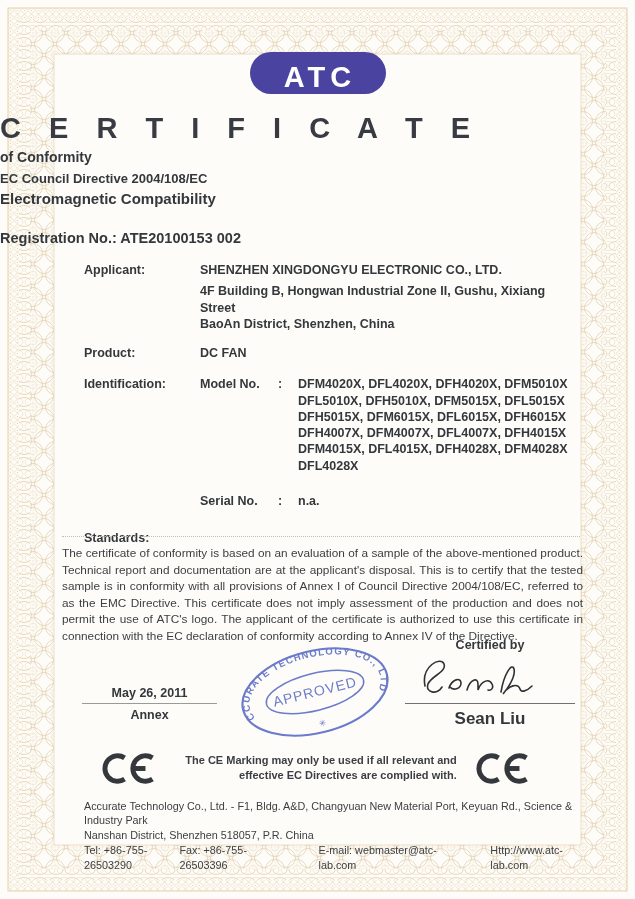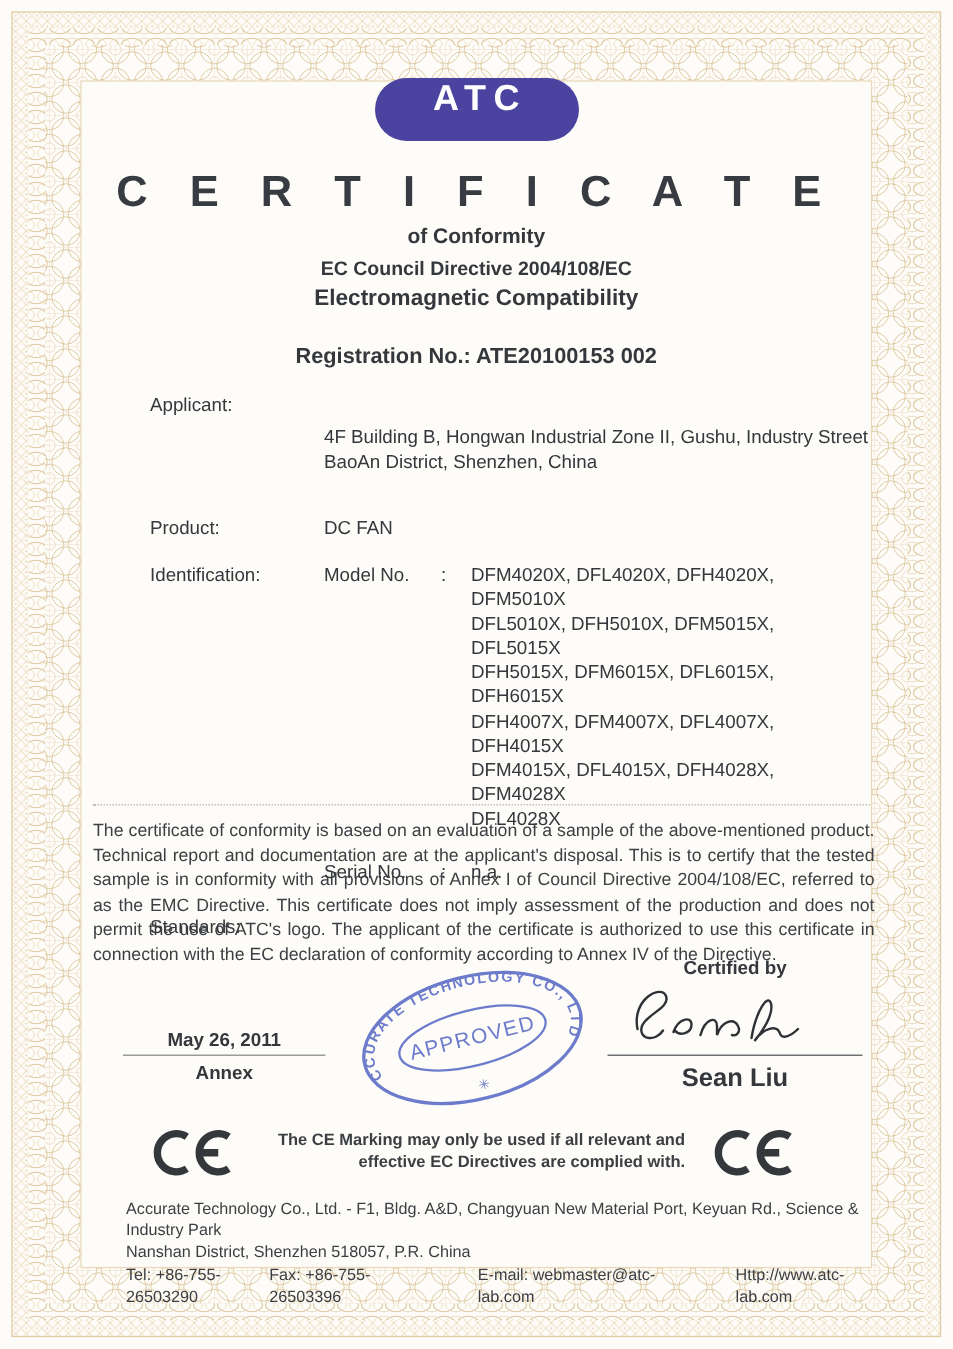--- a/index.html
+++ b/index.html
@@ -10,44 +10,44 @@
     color:#34383c;
     -webkit-font-smoothing:antialiased;
   }
   .page{
     position:relative;width:635px;height:899px;
     background:#fdfcf8;overflow:hidden;
   }
   .border-frame{position:absolute;left:0;top:0;}
 
   .abs{position:absolute;}
-  .center{text-align:center;width:100%;}
+  .center{text-align:left;width:100%;}
 
   .logo{
     position:absolute;top:52px;left:50%;transform:translateX(-50%);
     width:136px;height:42px;border-radius:21px;
     background:#4a43a0;
-    color:#ffffff;font-weight:bold;font-size:24px;letter-spacing:5px;
-    display:flex;align-items:flex-start;justify-content:center;
+    color:#ffffff;font-weight:bold;font-size:29px;letter-spacing:5px;
+    display:flex;align-items:flex-end;justify-content:center;
     padding-left:5px;box-sizing:border-box;
   }
   .title{top:112px;font-size:29px;font-weight:bold;letter-spacing:10px;color:#383c42;}
   .subtitle{top:149px;font-size:14px;font-weight:bold;}
   .directive1{top:171px;font-size:13px;font-weight:bold;}
   .directive2{top:190px;font-size:15px;font-weight:bold;}
   .registration{top:230px;font-size:14.5px;font-weight:bold;}
 
-  .details{position:absolute;top:262px;left:100px;right:56px;font-size:12.5px;font-weight:normal;line-height:1.3;}
+  .details{position:absolute;top:262px;left:84px;right:56px;font-size:12.5px;font-weight:bold;line-height:1.3;}
   .row{display:flex;}
   .lbl{width:116px;flex:none;}
   .val{flex:1;}
   .sublbl{width:78px;flex:none;}
   .coln{width:20px;flex:none;}
   .addr{margin-top:5px;}
-  .row-product{margin-top:28px;align-items:center;}
+  .row-product{margin-top:13px;align-items:center;}
   .row-ident{margin-top:15px;}
   .row-serial{margin-top:19px;}
   .row-standards{margin-top:21px;}
   .std-line{margin-top:9px;}
   .std-line:first-child{margin-top:0;}
 
   .divider{position:absolute;top:536px;left:62px;right:55px;border-top:1px dotted #c3bfb8;}
   .paragraph{
     position:absolute;top:545px;left:62px;right:52px;
     font-size:11.8px;line-height:1.4;text-align:justify;color:#3b3e42;
@@ -120,25 +120,26 @@
   </div>
   <div class="abs center title">C E R T I F I C A T E</div>
   <div class="abs center subtitle">of Conformity</div>
   <div class="abs center directive1">EC Council Directive 2004/108/EC</div>
   <div class="abs center directive2">Electromagnetic Compatibility</div>
   <div class="abs center registration">Registration No.: ATE20100153 002</div>
 
   <div class="details">
     <div class="row">
       <div class="lbl">Applicant:</div>
+      <div class="val">SHENZHEN XINGDONGYU ELECTRONIC CO., LTD.</div>
     </div>
     <div class="row addr">
       <div class="lbl"></div>
       <div class="val">
-        <div>4F Building B, Hongwan Industrial Zone II, Gushu, Industry Street</div>
+        <div>4F Building B, Hongwan Industrial Zone II, Gushu, Xixiang Street</div>
         <div>BaoAn District, Shenzhen, China</div>
       </div>
     </div>
     <div class="row row-product">
       <div class="lbl">Product:</div>
       <div class="val">DC FAN</div>
     </div>
     <div class="row row-ident">
       <div class="lbl">Identification:</div>
       <div class="val">

